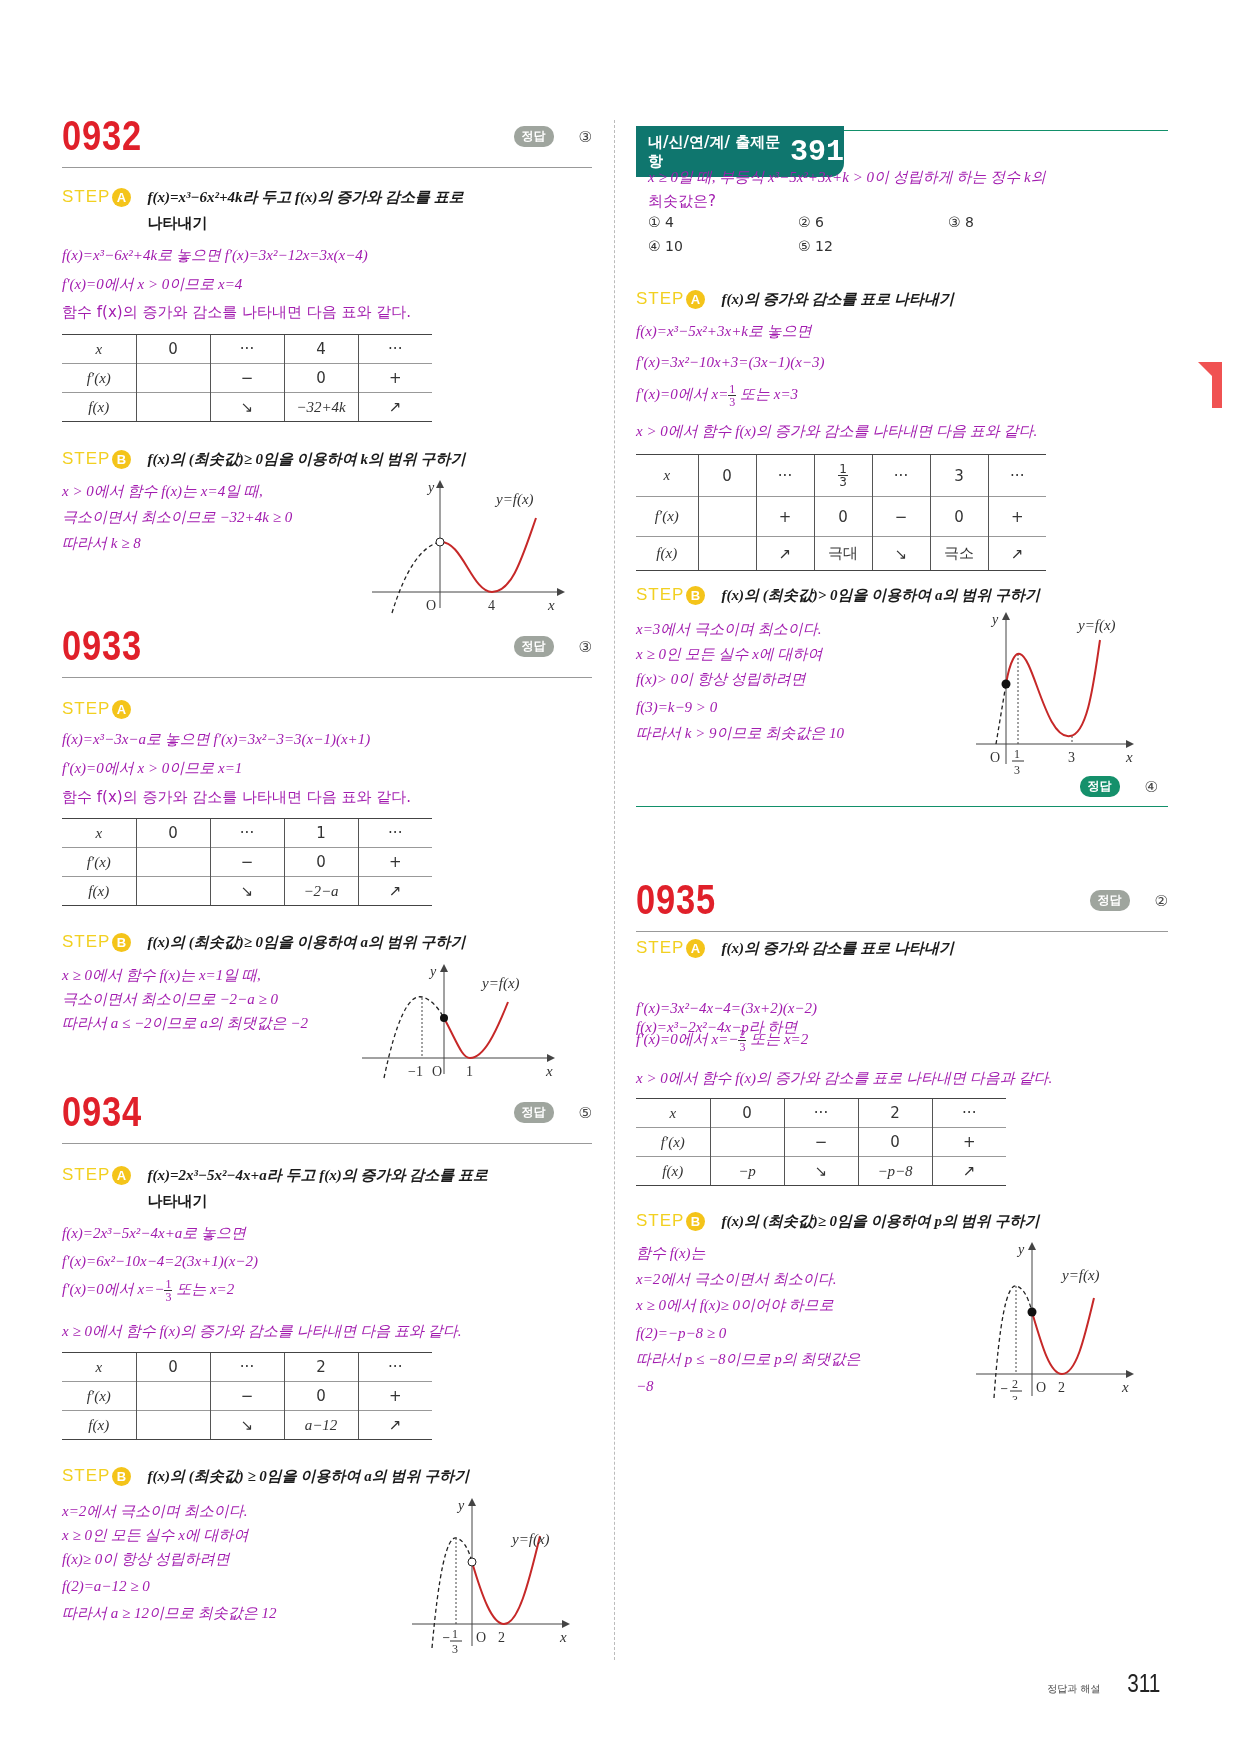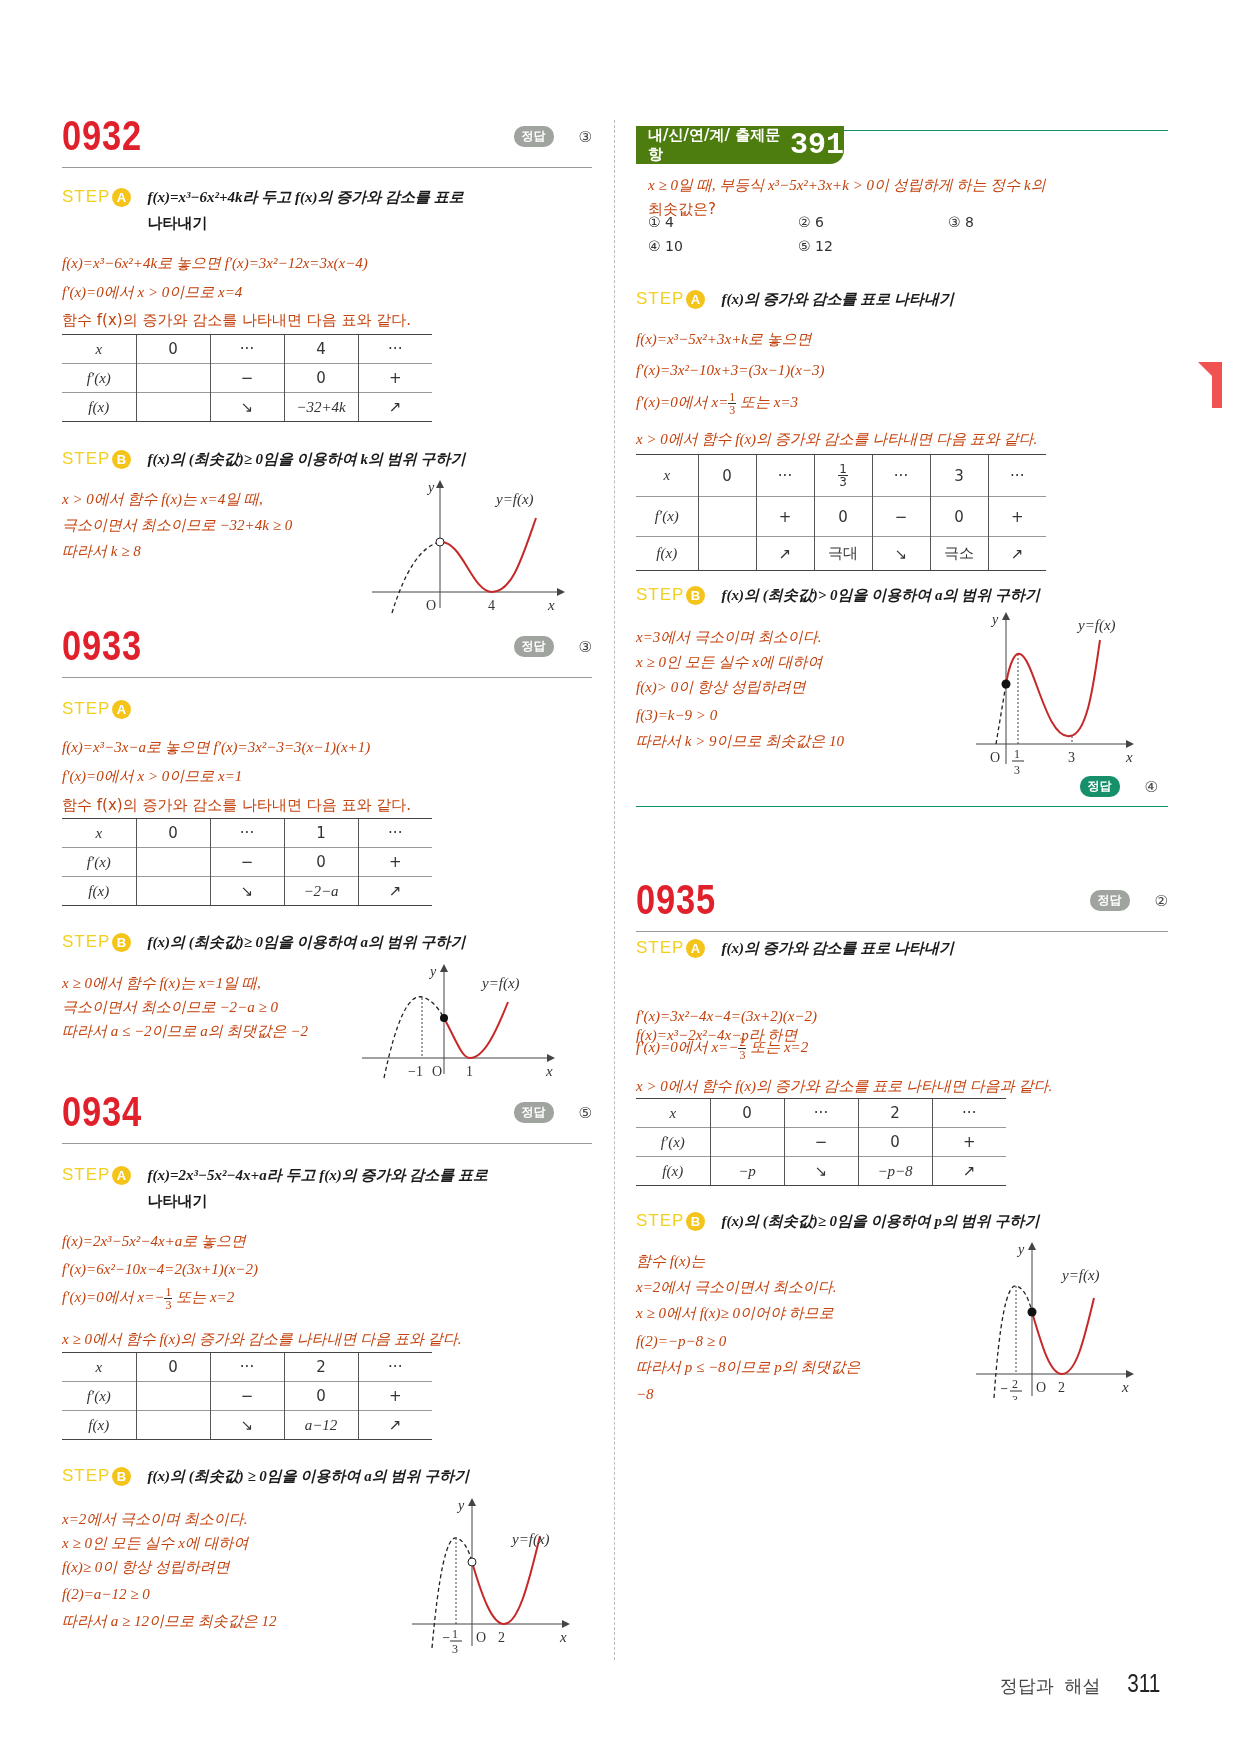--- a/index.html
+++ b/index.html
@@ -17,44 +17,44 @@
   .answer { position: absolute; right: 0; top: 18px; display: flex; align-items: center; gap: 25px; }
   .answer-badge { background: #9fa59e; color: #fff; font-size: 12px; padding: 2px 8px; border-radius: 10px; font-weight: bold; }
   .answer-badge.green { background: #15906b; }
   .answer-val { font-size: 15px; color: #444; }
 
   .step { position: absolute; left: 0; display: flex; align-items: flex-start; font-size: 15px; font-weight: bold; color: #1a1a1a; line-height: 26px; }
   .step-tag { color: #f2d021; font-family: "Liberation Sans", sans-serif; font-weight: normal; font-size: 17px; letter-spacing: 1px; white-space: nowrap; display: flex; align-items: center; }
   .step-circle { display: inline-flex; width: 19px; height: 19px; border-radius: 50%; background: #f4c41a; color: #fff; font-size: 13px; font-weight: bold; align-items: center; justify-content: center; margin-left: 2px; margin-top: 1px; }
   .step-title { margin-left: 16px; }
 
-  .line { position: absolute; left: 0; font-size: 15px; color: #c2410c; line-height: 22px; white-space: nowrap; margin-top: 8px; }
+  .line { position: absolute; left: 0; font-size: 15px; color: #a21caf; line-height: 22px; white-space: nowrap; }
 
   table.tbl { position: absolute; left: 0; border-collapse: collapse; font-size: 15px; color: #333; }
   table.tbl td { border-left: 1px solid #555; border-top: 1px solid #999; text-align: center; height: 29px; }
   table.tbl tr:first-child td { border-top: 1.5px solid #444; }
   table.tbl tr:last-child td { border-bottom: 1.5px solid #444; }
   table.tbl td:first-child { border-left: none; }
 
   .graph { position: absolute; }
 
   .naesin { position: absolute; left: 0; top: 126px; width: 532px; height: 34px; }
-  .naesin-tab { position: absolute; left: 0; top: 0; height: 38px; width: 208px; background: #4d7c0f; border-radius: 0 0 14px 0;
+  .naesin-tab { position: absolute; left: 0; top: 0; height: 51px; width: 208px; background: #0f766e; border-radius: 0 0 14px 0;
                 color: #fff; font-weight: bold; font-size: 15px; display: flex; align-items: center; padding-left: 12px; gap: 8px; }
   .naesin-num { font-family: Liberation Mono, monospace; font-size: 30px; text-align: right; }
   .naesin-rule { position: absolute; left: 208px; top: 4px; right: 0; border-top: 1.5px solid #12906a; }
 
   .choices { position: absolute; left: 12px; font-size: 14px; color: #333; }
   .choices span { position: absolute; white-space: nowrap; }
 
   .tab-marker { position: absolute; left: 1212px; top: 362px; width: 10px; height: 46px; background: #f05252; }
   .tab-marker:before { content: ""; position: absolute; left: -14px; top: 0; border-top: 14px solid #f05252; border-left: 14px solid transparent; }
 
   .footer { position: absolute; right: 76px; top: 1668px; display: flex; align-items: baseline; gap: 22px; }
-  .footer-label { font-size: 18px; color: #444; font-family: Liberation Mono, monospace; }
+  .footer-label { font-size: 10px; color: #444; }
   .footer-page { font-family: "Liberation Sans", sans-serif; font-size: 26px; color: #222; transform: scaleX(0.8); }
   .frac { display: inline-flex; flex-direction: column; vertical-align: middle; text-align: center; font-size: 12px; line-height: 12px; font-style: normal; }
   .frac .n { border-bottom: 1px solid #333; padding: 0 1px; }
 </style>
 </head>
 <body>
 
 <div class="divider"></div>
 <div class="tab-marker"></div>
 

